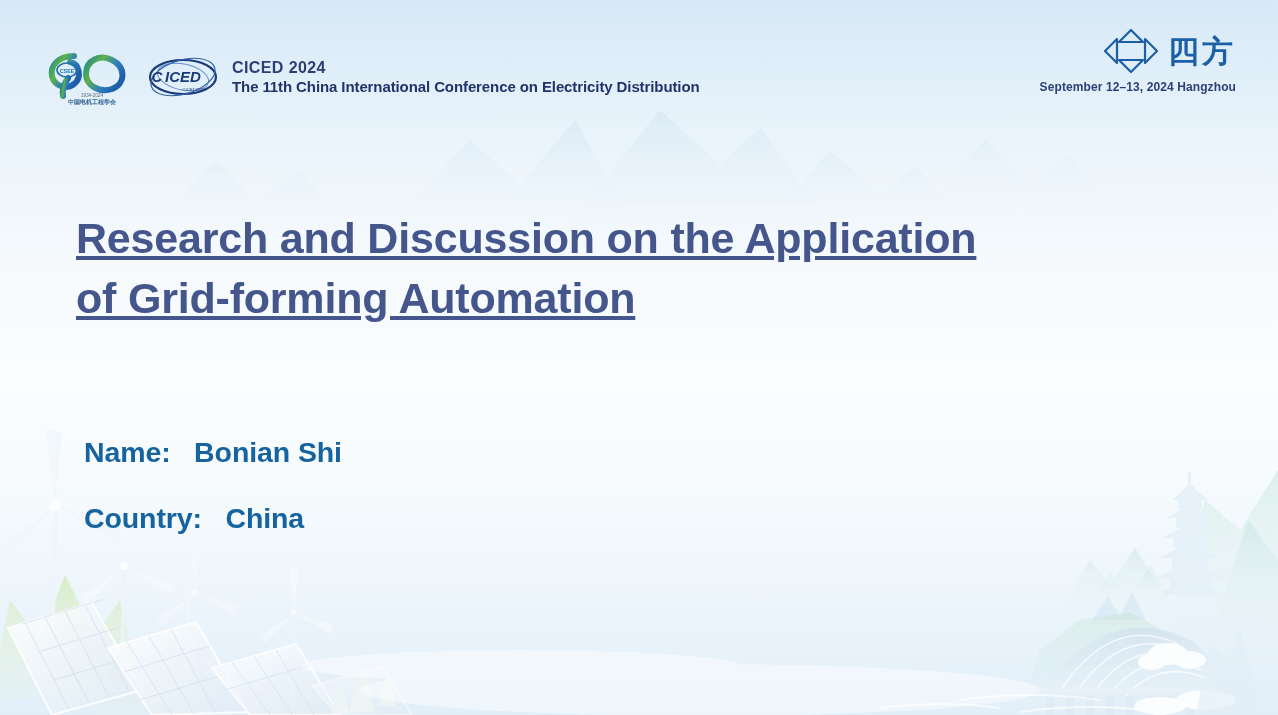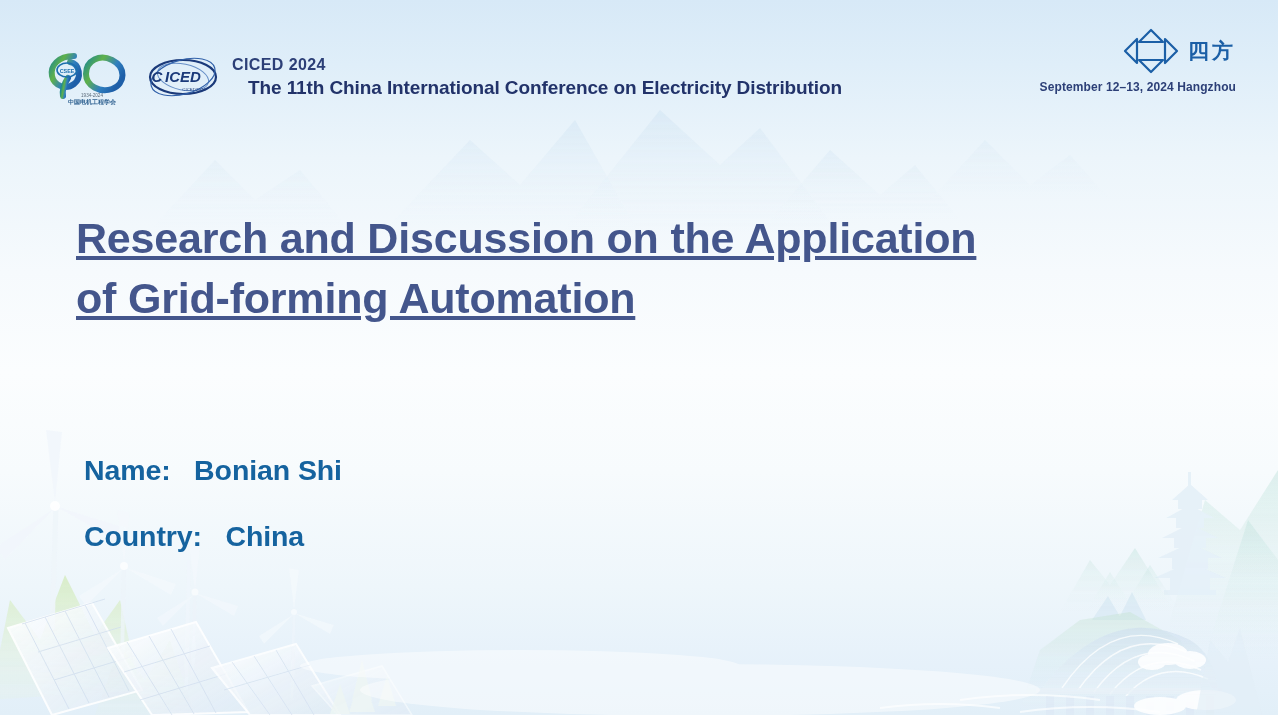--- a/index.html
+++ b/index.html
@@ -55,44 +55,43 @@
     color: #2c3f77;
   }
   .conf-line1 {
     font-size: 16px;
     font-weight: bold;
     letter-spacing: 0.4px;
     color: #2c3f77;
     white-space: nowrap;
   }
   .conf-line2 {
-    font-size: 19px;
+    font-size: 15px;
     font-weight: bold;
     letter-spacing: -0.1px;
     color: #22336a;
     white-space: nowrap;
     margin-top: 1px;
-    margin-left: 16px;
   }
 
   .brand-right {
     position: absolute;
     right: 42px; top: 26px;
     text-align: right;
   }
   .sifang-row {
     display: flex;
     align-items: center;
     justify-content: flex-end;
     gap: 9px;
     height: 50px;
   }
   .sifang-mark { width: 56px; height: 46px; flex: none; }
   .sifang-cn {
-    font-size: 21px;
+    font-size: 31px;
     font-weight: bold;
     color: #1b5fa6;
     letter-spacing: 3px;
     line-height: 1;
     font-family: "DejaVu Sans", sans-serif;
   }
   .conf-date {
     margin-top: 4px;
     font-size: 12px;
     font-weight: bold;
@@ -113,21 +112,21 @@
     color: #44568c;
     letter-spacing: -0.2px;
     text-decoration: underline;
   }
   .title-line { display: block; white-space: nowrap; }
 
   
   .info {
     position: absolute;
     left: 84px;
-    top: 456px;
+    top: 438px;
     color: #15639f;
   }
   .info-row {
     font-size: 28.5px;
     font-weight: bold;
     line-height: 1;
     margin-bottom: 37px;
     white-space: nowrap;
     letter-spacing: -0.1px;
   }

